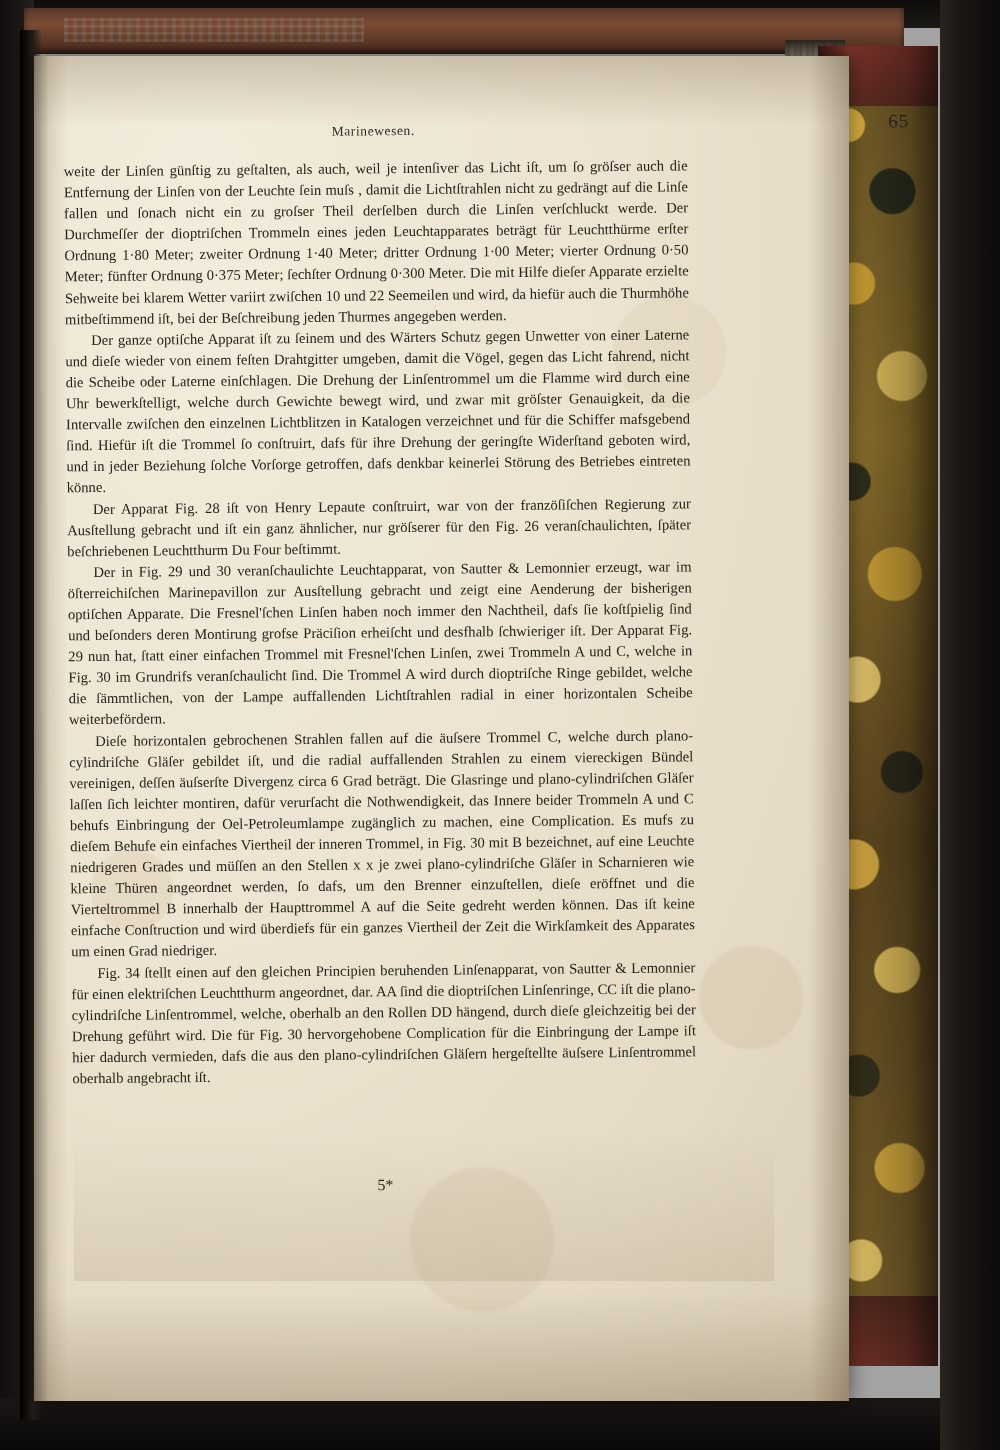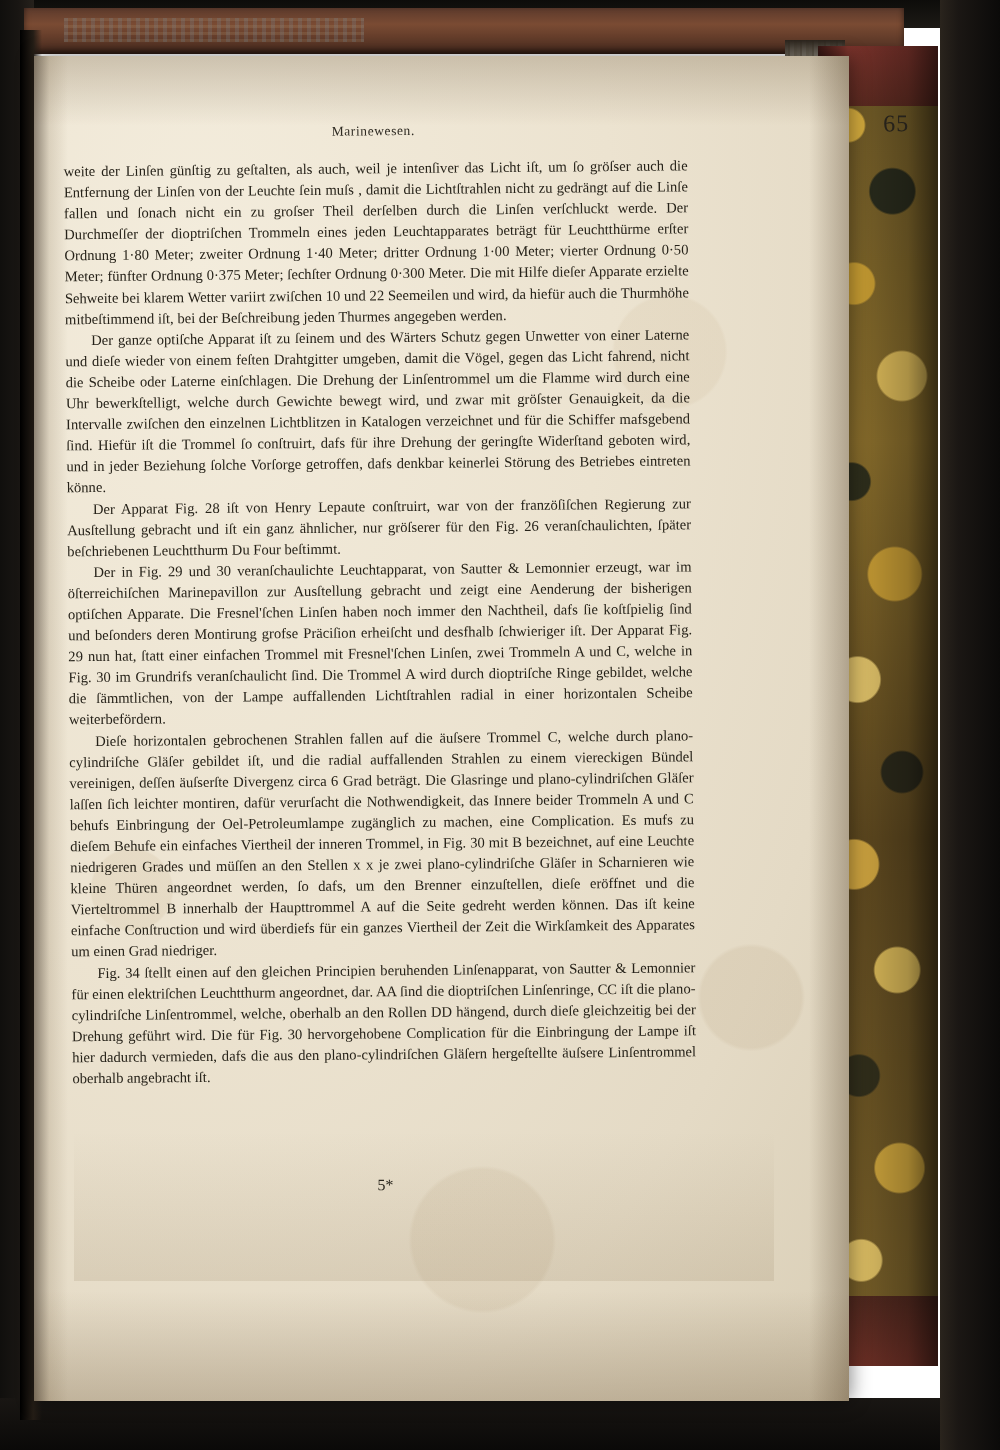--- a/index.html
+++ b/index.html
@@ -11,21 +11,21 @@
     width: 1000px;
     height: 1450px;
     overflow: hidden;
     font-family: "Liberation Serif", serif;
   }
 
   #scan {
     position: relative;
     width: 1000px;
     height: 1450px;
-    background: #ffffff;
+    background: #a3a3a3;
     overflow: hidden;
   }
 
   
   .frame-left {
     position: absolute;
     left: 0; top: 0;
     width: 34px; height: 1450px;
     background: linear-gradient(90deg,#100f0d 0%, #191613 55%, #26211c 100%);
   }
@@ -178,21 +178,21 @@
     text-align: center;
     font-family: "Liberation Serif", serif;
     font-size: 13.5px;
     letter-spacing: .6px;
     color: #2e2a22;
   }
   .folio {
     position: absolute;
     right: 92px; top: 117px;
     font-family: "Liberation Serif", serif;
-    font-size: 24px;
+    font-size: 19px;
     color: #26221b;
     letter-spacing: 1px;
   }
 
   
   .body {
     position: absolute;
     left: 62px; top: 160px;
     width: 624px;
     color: #262219;

